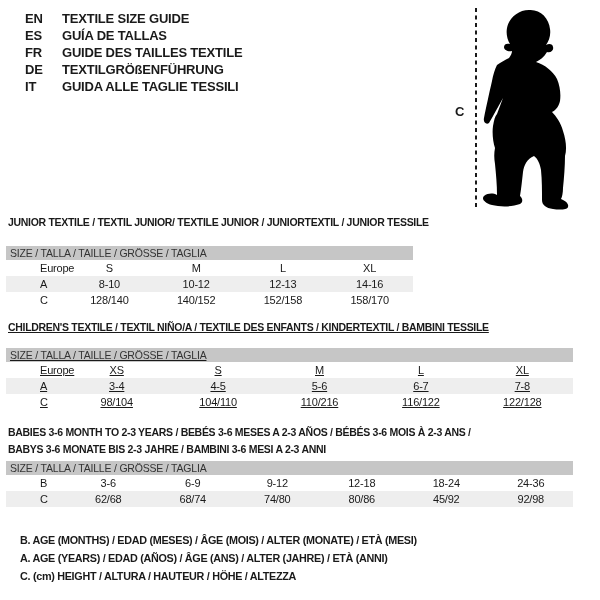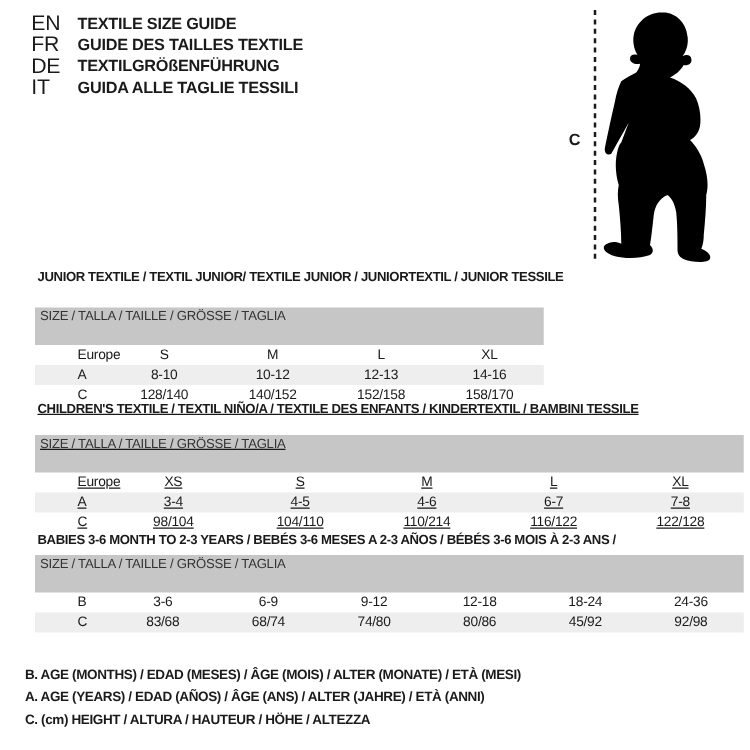--- a/index.html
+++ b/index.html
@@ -4,50 +4,54 @@
 <style>
   html,body{margin:0;padding:0;}
   body{
     width:600px;height:600px;background:#ffffff;position:relative;overflow:hidden;
     font-family:"Liberation Sans",sans-serif;color:#1a1a1a;
     -webkit-font-smoothing:antialiased;
   }
   
   .lang-block{position:absolute;left:25px;top:10px;}
   .lang-row{display:flex;height:17px;align-items:center;}
-  .lang-code{width:37px;font-weight:normal;font-size:17px;letter-spacing:-0.2px;}
+  .lang-code{width:37px;font-weight:bold;font-size:13px;letter-spacing:-0.2px;}
   .lang-label{font-weight:bold;font-size:13px;letter-spacing:-0.2px;white-space:nowrap;}
   
   .figure-svg{position:absolute;left:450px;top:2px;}
   .height-marker{position:absolute;left:455px;top:104px;font-weight:bold;font-size:13px;}
   
-  .section{position:absolute;left:28px;}
+  .section{position:absolute;left:6px;}
   .section-title{margin-left:2px;font-weight:bold;font-size:10.5px;letter-spacing:-0.3px;
     line-height:17px;white-space:nowrap;}
   .sec-0{top:214px;} .sec-0 .size-table{margin-top:15px;width:407px;}
   .sec-1{top:319px;text-decoration:underline;} .sec-1 .size-table{margin-top:12px;width:567px;}
   .sec-2{top:424px;} .sec-2 .size-table{margin-top:3px;width:567px;}
-  .t-head{background:#c6c6c6;height:30px;line-height:14px;padding-left:4px;
+  .t-head{background:#c6c6c6;height:14px;line-height:14px;padding-left:4px;
     font-size:10.5px;color:#333;letter-spacing:-0.2px;}
   .t-row{display:grid;height:16px;align-items:center;font-size:11px;letter-spacing:-0.2px;}
   .t-row.shaded{background:#eeeeee;}
   .t-label{padding-left:4px;text-align:left;margin-left:30px;}
   .t-cell{text-align:center;}
   
   .footnotes{position:absolute;left:20px;top:531px;}
   .footnote{height:18px;line-height:18px;font-weight:bold;font-size:10.8px;
     letter-spacing:-0.3px;white-space:nowrap;}
 </style>
 </head>
 <body>
 
 <div class="lang-block">
     <div class="lang-row">
       <div class="lang-code">EN</div>
       <div class="lang-label">TEXTILE SIZE GUIDE</div>
+    </div>
+    <div class="lang-row">
+      <div class="lang-code">ES</div>
+      <div class="lang-label">GUÍA DE TALLAS</div>
     </div>
     <div class="lang-row">
       <div class="lang-code">FR</div>
       <div class="lang-label">GUIDE DES TAILLES TEXTILE</div>
     </div>
     <div class="lang-row">
       <div class="lang-code">DE</div>
       <div class="lang-label">TEXTILGRÖßENFÜHRUNG</div>
     </div>
     <div class="lang-row">
@@ -138,51 +142,52 @@
         <div class="t-cell">XS</div>
         <div class="t-cell">S</div>
         <div class="t-cell">M</div>
         <div class="t-cell">L</div>
         <div class="t-cell">XL</div>
       </div>
       <div class="t-row shaded" style="grid-template-columns: 60px repeat(5, 1fr); background: rgb(238, 238, 238);">
         <div class="t-label">A</div>
         <div class="t-cell">3-4</div>
         <div class="t-cell">4-5</div>
-        <div class="t-cell">4-6</div>
+        <div class="t-cell">5-6</div>
         <div class="t-cell">6-7</div>
         <div class="t-cell">7-8</div>
       </div>
       <div class="t-row" style="grid-template-columns: 60px repeat(5, 1fr);">
         <div class="t-label">C</div>
         <div class="t-cell">98/104</div>
         <div class="t-cell">104/110</div>
-        <div class="t-cell">110/214</div>
+        <div class="t-cell">110/216</div>
         <div class="t-cell">116/122</div>
         <div class="t-cell">122/128</div>
       </div>
     </div>
 </div>
 
 <div class="section sec-2">
   <div class="section-title">BABIES 3-6 MONTH TO 2-3 YEARS / BEBÉS 3-6 MESES A 2-3 AÑOS / BÉBÉS 3-6 MOIS À 2-3 ANS /</div>
+  <div class="section-title">BABYS 3-6 MONATE BIS 2-3 JAHRE / BAMBINI 3-6 MESI A 2-3 ANNI</div>
   <div class="size-table">
       <div class="t-head" style="background: rgb(198, 198, 198);">SIZE / TALLA / TAILLE / GRÖSSE / TAGLIA</div>
       <div class="t-row" style="grid-template-columns: 60px repeat(6, 1fr);">
         <div class="t-label">B</div>
         <div class="t-cell">3-6</div>
         <div class="t-cell">6-9</div>
         <div class="t-cell">9-12</div>
         <div class="t-cell">12-18</div>
         <div class="t-cell">18-24</div>
         <div class="t-cell">24-36</div>
       </div>
       <div class="t-row shaded" style="grid-template-columns: 60px repeat(6, 1fr); background: rgb(238, 238, 238);">
         <div class="t-label">C</div>
-        <div class="t-cell">83/68</div>
+        <div class="t-cell">62/68</div>
         <div class="t-cell">68/74</div>
         <div class="t-cell">74/80</div>
         <div class="t-cell">80/86</div>
         <div class="t-cell">45/92</div>
         <div class="t-cell">92/98</div>
       </div>
     </div>
 </div>
 
 <div class="footnotes">

